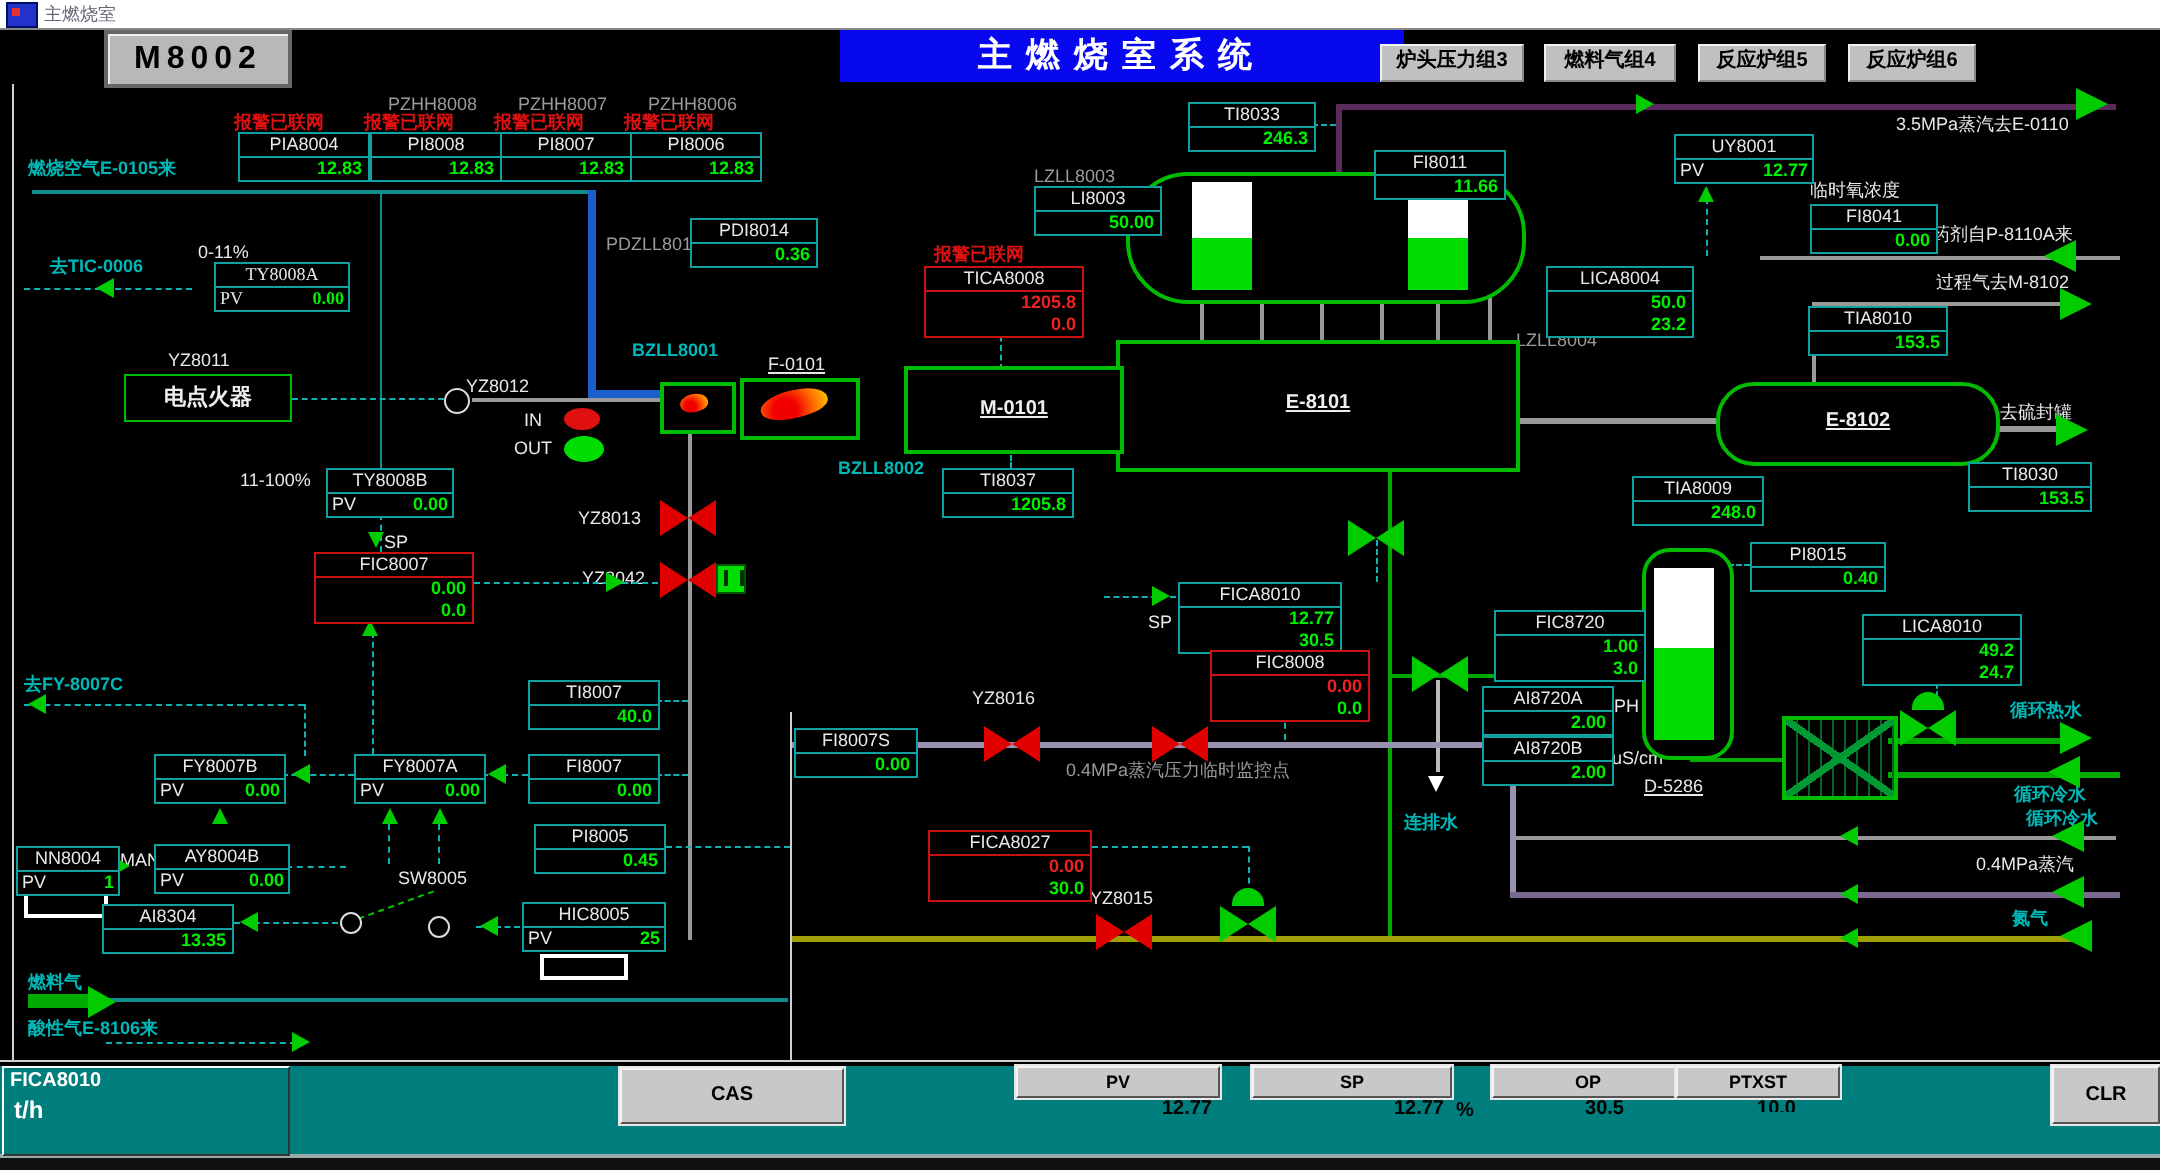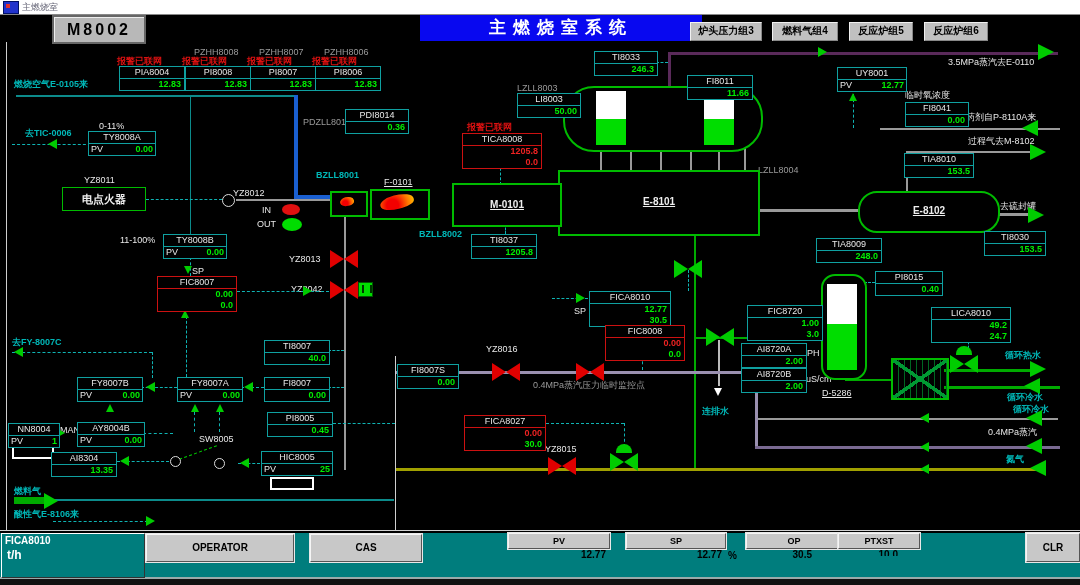--- a/index.html
+++ b/index.html
@@ -280,20 +280,25 @@
       <div class="t">UY8001</div>
       <div class="pvr">
         <span>PV</span>
         <b>12.77</b>
       </div>
     </div>
   <div class="m" style="left:905px;top:102px;width:62px;">
       <div class="t">FI8041</div>
       <div class="v">0.00</div>
     </div>
+  <div class="m" style="left:773px;top:133px;width:72px;">
+      <div class="t">LICA8004</div>
+      <div class="v">50.0</div>
+      <div class="v">23.2</div>
+    </div>
   <div class="m" style="left:904px;top:153px;width:68px;">
       <div class="t">TIA8010</div>
       <div class="v">153.5</div>
     </div>
   <div class="m" style="left:816px;top:238px;width:64px;">
       <div class="t">TIA8009</div>
       <div class="v">248.0</div>
     </div>
   <div class="m" style="left:984px;top:231px;width:60px;">
       <div class="t">TI8030</div>
@@ -301,21 +306,21 @@
     </div>
   <div class="m" style="left:471px;top:234px;width:64px;">
       <div class="t">TI8037</div>
       <div class="v">1205.8</div>
     </div>
   <div class="m al" style="left:462px;top:133px;width:78px;">
       <div class="t">TICA8008</div>
       <div class="v rd">1205.8</div>
       <div class="v rd">0.0</div>
     </div>
-  <div class="m" style="left:88px;top:131px;width:66px;">
+  <div class="m" style="left:107px;top:131px;width:66px;font-family:Liberation Serif, serif;">
       <div class="t">TY8008A</div>
       <div class="pvr">
         <span>PV</span>
         <b>0.00</b>
       </div>
     </div>
   <div class="m" style="left:163px;top:234px;width:62px;">
       <div class="t">TY8008B</div>
       <div class="pvr">
         <span>PV</span>
@@ -471,21 +476,20 @@
   <span class="lb tl" style="left:14px;top:486px;">燃料气</span>
   <span class="lb tl" style="left:14px;top:509px;">酸性气E-8106来</span>
 
   <div class="fbar"></div>
   <div class="fstrip"></div>
   <div class="fbot"></div>
   <div class="fxbox">
     <span class="fxtag">FICA8010</span>
     <span class="fxunit">t/h</span>
   </div>
-  <div class="gbtn" style="left:146px;top:534px;width:146px;height:26px;font-size:10px;line-height:26px;">OPERATOR</div>
   <div class="gbtn" style="left:310px;top:534px;width:110px;height:26px;font-size:10px;line-height:26px;">CAS</div>
   <div class="gbtn" style="left:508px;top:533px;width:100px;height:14px;font-size:9px;line-height:14px;">PV</div>
   <div class="fval" style="left:508px;top:549px;width:98px;">12.77</div>
   <div class="gbtn" style="left:626px;top:533px;width:98px;height:14px;font-size:9px;line-height:14px;">SP</div>
   <div class="fval" style="left:626px;top:549px;width:96px;">12.77</div>
   <div class="fval" style="left:728px;top:550px;width:12px;text-align:left;">%</div>
   <div class="gbtn" style="left:746px;top:533px;width:94px;height:14px;font-size:9px;line-height:14px;">OP</div>
   <div class="fval" style="left:746px;top:549px;width:66px;">30.5</div>
   <div class="gbtn" style="left:838px;top:533px;width:80px;height:14px;font-size:9px;line-height:14px;">PTXST</div>
   <div class="fval" style="left:840px;top:549px;width:58px;height:7px;overflow:hidden;">10.0</div>

